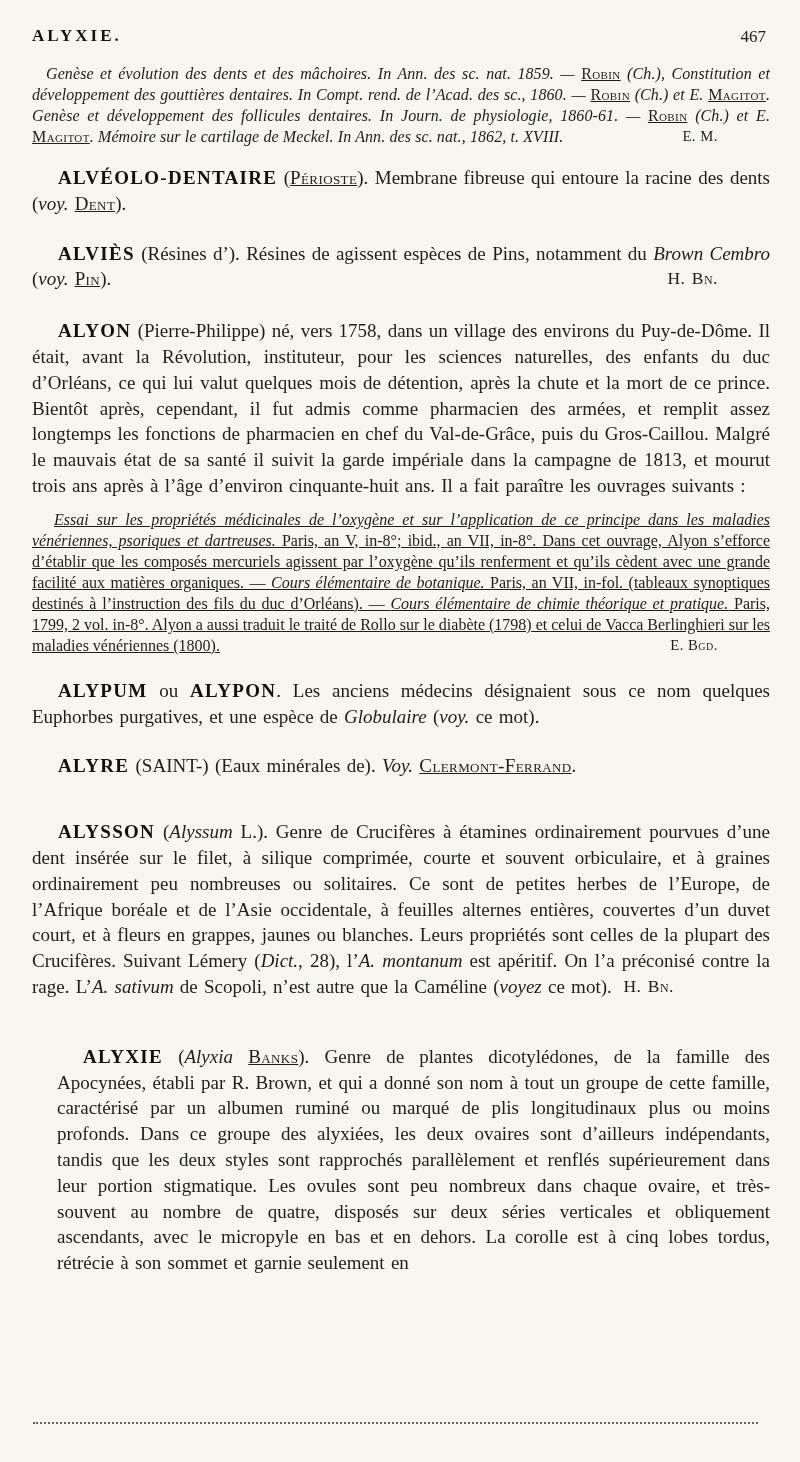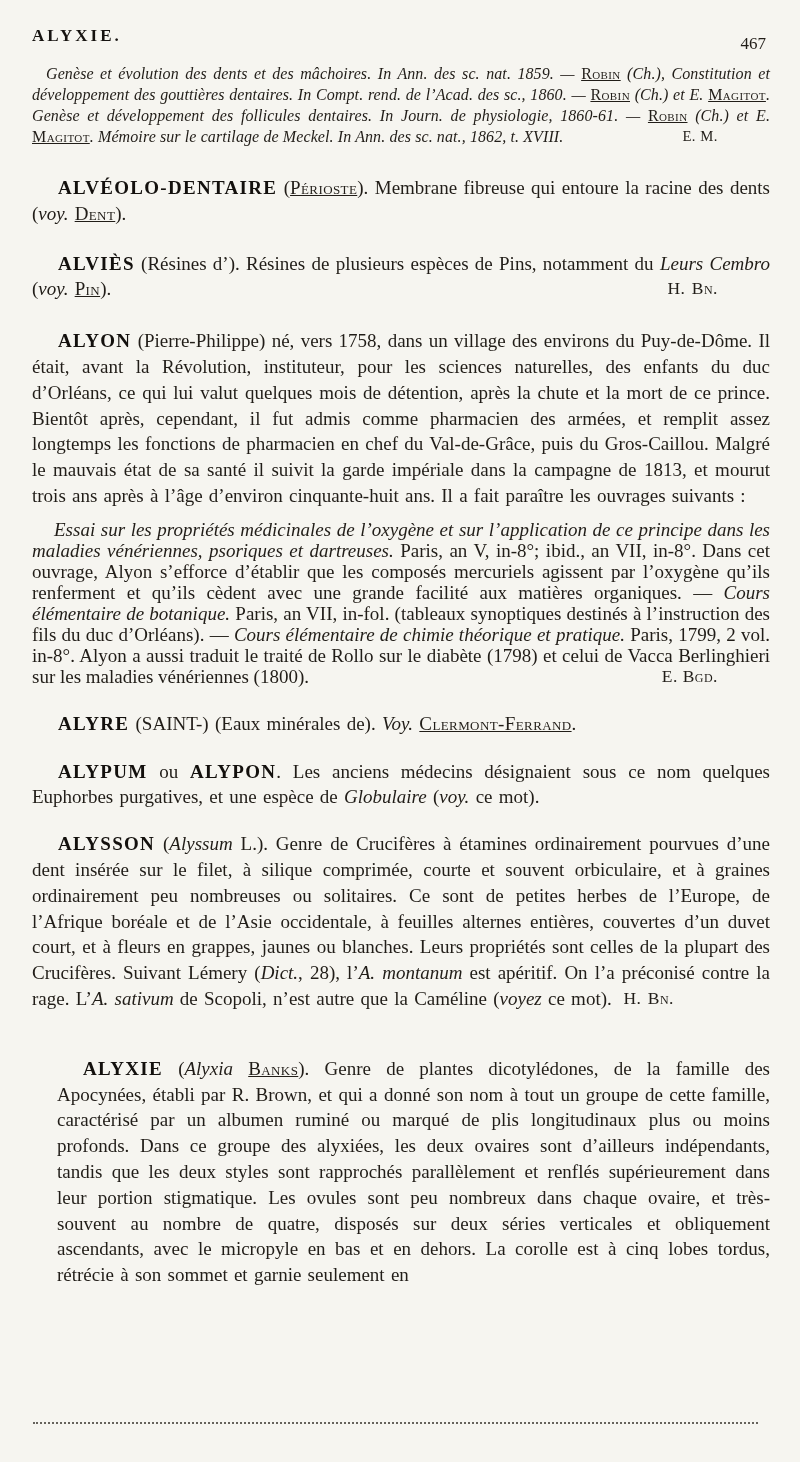--- a/index.html
+++ b/index.html
@@ -8,46 +8,46 @@
     width:800px; height:1462px;
     background:#f6f5f0;
     color:#211d18;
     font-family:"Liberation Serif","DejaVu Serif",serif;
     position:relative;
     overflow:hidden;
   }
   .page { padding:26px 30px 0 32px; position:relative; }
   .page-header { position:relative; text-align:left; height:24px; margin-bottom:13px; }
   .running-title { font-size:17px; font-weight:bold; letter-spacing:3px; color:#161310; }
-  .page-number { position:absolute; right:4px; top:8px; font-size:17px; }
+  .page-number { position:absolute; right:4px; top:1px; font-size:17px; }
   p.block { position:relative; text-align:justify; }
   .bib {
     font-size:16px; line-height:21px; font-style:italic;
     text-indent:14px; letter-spacing:0.1px;
   }
   .bib .r-sc { font-style:normal; }
   .main { font-size:19px; line-height:25.8px; text-indent:26px; word-spacing:1.5px; }
-  .smallprint { font-size:19px; line-height:21px; text-indent:22px; }
+  .smallprint { font-size:16px; line-height:21px; text-indent:22px;text-decoration:underline; }
   .r-i  { font-style:italic; }
   .r-sc { font-variant:small-caps; letter-spacing:0.4px;text-decoration:underline; }
   .r-hw { font-weight:bold; letter-spacing:1.3px; color:#13100d; }
   .r-b  { font-weight:normal; }
   .sig {
     position:absolute; bottom:0; right:52px;
     font-variant:small-caps; font-style:normal;
     font-size:0.92em; letter-spacing:0.5px; white-space:nowrap;
   }
   .sig--far { right:96px; }
-  .m-alveolo { margin-top:28px; }
+  .m-alveolo { margin-top:18px; }
   .m-alvies  { margin-top:24px; }
   .m-alyon   { margin-top:26px; }
   .m-alyonbib{ margin-top:10px; }
   .m-alypum  { margin-top:22px; }
   .m-alyre   { margin-top:24px; }
-  .m-alysson { margin-top:21px; }
+  .m-alysson { margin-top:40px; }
   .m-alyxie  { margin-top:44px;margin-left:25px; }
   .rule-dotted {
     position:absolute; left:33px; right:42px; top:1422px;
     border-top:2.5px dotted #4e4a43; height:0; opacity:0.85;
   }
 </style>
 </head>
 <body>
 
 <div class="page">
@@ -60,39 +60,39 @@
   <p class="block bib">
     <span><span class="r-i">Genèse et évolution des dents et des mâchoires.</span><span class="r-i"> In Ann. des sc. nat. 1859. — </span><span class="r-sc">Robin</span><span> (Ch.), </span><span class="r-i">Constitution et développement des gouttières dentaires.</span><span class="r-i"> In Compt. rend. de l’Acad. des sc., 1860. — </span><span class="r-sc">Robin</span><span> (Ch.) et E. </span><span class="r-sc">Magitot</span><span>. </span><span class="r-i">Genèse et développement des follicules dentaires.</span><span class="r-i"> In Journ. de physiologie, 1860-61. — </span><span class="r-sc">Robin</span><span> (Ch.) et E. </span><span class="r-sc">Magitot</span><span>. </span><span class="r-i">Mémoire sur le cartilage de Meckel.</span><span class="r-i"> In Ann. des sc. nat., 1862, t. XVIII.</span></span>
     <span class="sig">E. M.</span>
   </p>
 
   <p class="block main m-alveolo">
     <span><span class="r-hw">ALVÉOLO-DENTAIRE</span><span> (</span><span class="r-sc">Périoste</span><span>).  Membrane fibreuse qui entoure la racine des dents (</span><span class="r-i">voy.</span><span> </span><span class="r-sc">Dent</span><span>).</span></span>
   </p>
 
   <p class="block main m-alvies">
-    <span><span class="r-hw">ALVIÈS</span><span> (Résines d’).  Résines de plusieurs espèces de Pins, notamment du </span><span class="r-i">Leurs Cembro</span><span> (</span><span class="r-i">voy.</span><span> </span><span class="r-sc">Pin</span><span>).</span></span>
+    <span><span class="r-hw">ALVIÈS</span><span> (Résines d’).  Résines de agissent espèces de Pins, notamment du </span><span class="r-i">Brown Cembro</span><span> (</span><span class="r-i">voy.</span><span> </span><span class="r-sc">Pin</span><span>).</span></span>
     <span class="sig">H. Bn.</span>
   </p>
 
   <p class="block main m-alyon">
     <span><span class="r-hw">ALYON</span><span class="r-b"> (Pierre-Philippe)</span><span> né, vers 1758, dans un village des environs du Puy-de-Dôme. Il était, avant la Révolution, instituteur, pour les sciences naturelles, des enfants du duc d’Orléans, ce qui lui valut quelques mois de détention, après la chute et la mort de ce prince. Bientôt après, cependant, il fut admis comme pharmacien des armées, et remplit assez longtemps les fonctions de pharmacien en chef du Val-de-Grâce, puis du Gros-Caillou. Malgré le mauvais état de sa santé il suivit la garde impériale dans la campagne de 1813, et mourut trois ans après à l’âge d’environ cinquante-huit ans. Il a fait paraître les ouvrages suivants :</span></span>
   </p>
 
   <p class="block smallprint m-alyonbib">
     <span><span class="r-i">Essai sur les propriétés médicinales de l’oxygène et sur l’application de ce principe dans les maladies vénériennes, psoriques et dartreuses.</span><span> Paris, an V, in-8°; ibid., an VII, in-8°. Dans cet ouvrage, Alyon s’efforce d’établir que les composés mercuriels agissent par l’oxygène qu’ils renferment et qu’ils cèdent avec une grande facilité aux matières organiques. — </span><span class="r-i">Cours élémentaire de botanique.</span><span> Paris, an VII, in-fol. (tableaux synoptiques destinés à l’instruction des fils du duc d’Orléans). — </span><span class="r-i">Cours élémentaire de chimie théorique et pratique.</span><span> Paris, 1799, 2 vol. in-8°. Alyon a aussi traduit le traité de Rollo sur le diabète (1798) et celui de Vacca Berlinghieri sur les maladies vénériennes (1800).</span></span>
     <span class="sig">E. Bgd.</span>
   </p>
 
+  <p class="block main m-alypum">
+    <span><span class="r-hw">ALYPUM</span><span> ou </span><span class="r-hw">ALYPON</span><span>.  Les anciens médecins désignaient sous ce nom quelques Euphorbes purgatives, et une espèce de </span><span class="r-i">Globulaire</span><span> (</span><span class="r-i">voy.</span><span> ce mot).</span></span>
+  </p>
+
   <p class="block main m-alyre">
     <span><span class="r-hw">ALYRE</span><span class="r-b"> (SAINT-) (Eaux minérales de)</span><span>.   </span><span class="r-i">Voy.</span><span> </span><span class="r-sc">Clermont-Ferrand</span><span>.</span></span>
-  </p>
-
-  <p class="block main m-alypum">
-    <span><span class="r-hw">ALYPUM</span><span> ou </span><span class="r-hw">ALYPON</span><span>.  Les anciens médecins désignaient sous ce nom quelques Euphorbes purgatives, et une espèce de </span><span class="r-i">Globulaire</span><span> (</span><span class="r-i">voy.</span><span> ce mot).</span></span>
   </p>
 
   <p class="block main m-alysson">
     <span><span class="r-hw">ALYSSON</span><span> (</span><span class="r-i">Alyssum</span><span> L.).  Genre de Crucifères à étamines ordinairement pourvues d’une dent insérée sur le filet, à silique comprimée, courte et souvent orbiculaire, et à graines ordinairement peu nombreuses ou solitaires. Ce sont de petites herbes de l’Europe, de l’Afrique boréale et de l’Asie occidentale, à feuilles alternes entières, couvertes d’un duvet court, et à fleurs en grappes, jaunes ou blanches. Leurs propriétés sont celles de la plupart des Crucifères. Suivant Lémery (</span><span class="r-i">Dict.</span><span>, 28), l’</span><span class="r-i">A. montanum</span><span> est apéritif. On l’a préconisé contre la rage. L’</span><span class="r-i">A. sativum</span><span> de Scopoli, n’est autre que la Caméline (</span><span class="r-i">voyez</span><span> ce mot).</span></span>
     <span class="sig sig--far">H. Bn.</span>
   </p>
 
   <p class="block main m-alyxie">
     <span><span class="r-hw">ALYXIE</span><span> (</span><span class="r-i">Alyxia</span><span> </span><span class="r-sc">Banks</span><span>).  Genre de plantes dicotylédones, de la famille des Apocynées, établi par R. Brown, et qui a donné son nom à tout un groupe de cette famille, caractérisé par un albumen ruminé ou marqué de plis longitudinaux plus ou moins profonds. Dans ce groupe des alyxiées, les deux ovaires sont d’ailleurs indépendants, tandis que les deux styles sont rapprochés parallèlement et renflés supérieurement dans leur portion stigmatique. Les ovules sont peu nombreux dans chaque ovaire, et très-souvent au nombre de quatre, disposés sur deux séries verticales et obliquement ascendants, avec le micropyle en bas et en dehors. La corolle est à cinq lobes tordus, rétrécie à son sommet et garnie seulement en</span></span>
   </p>

